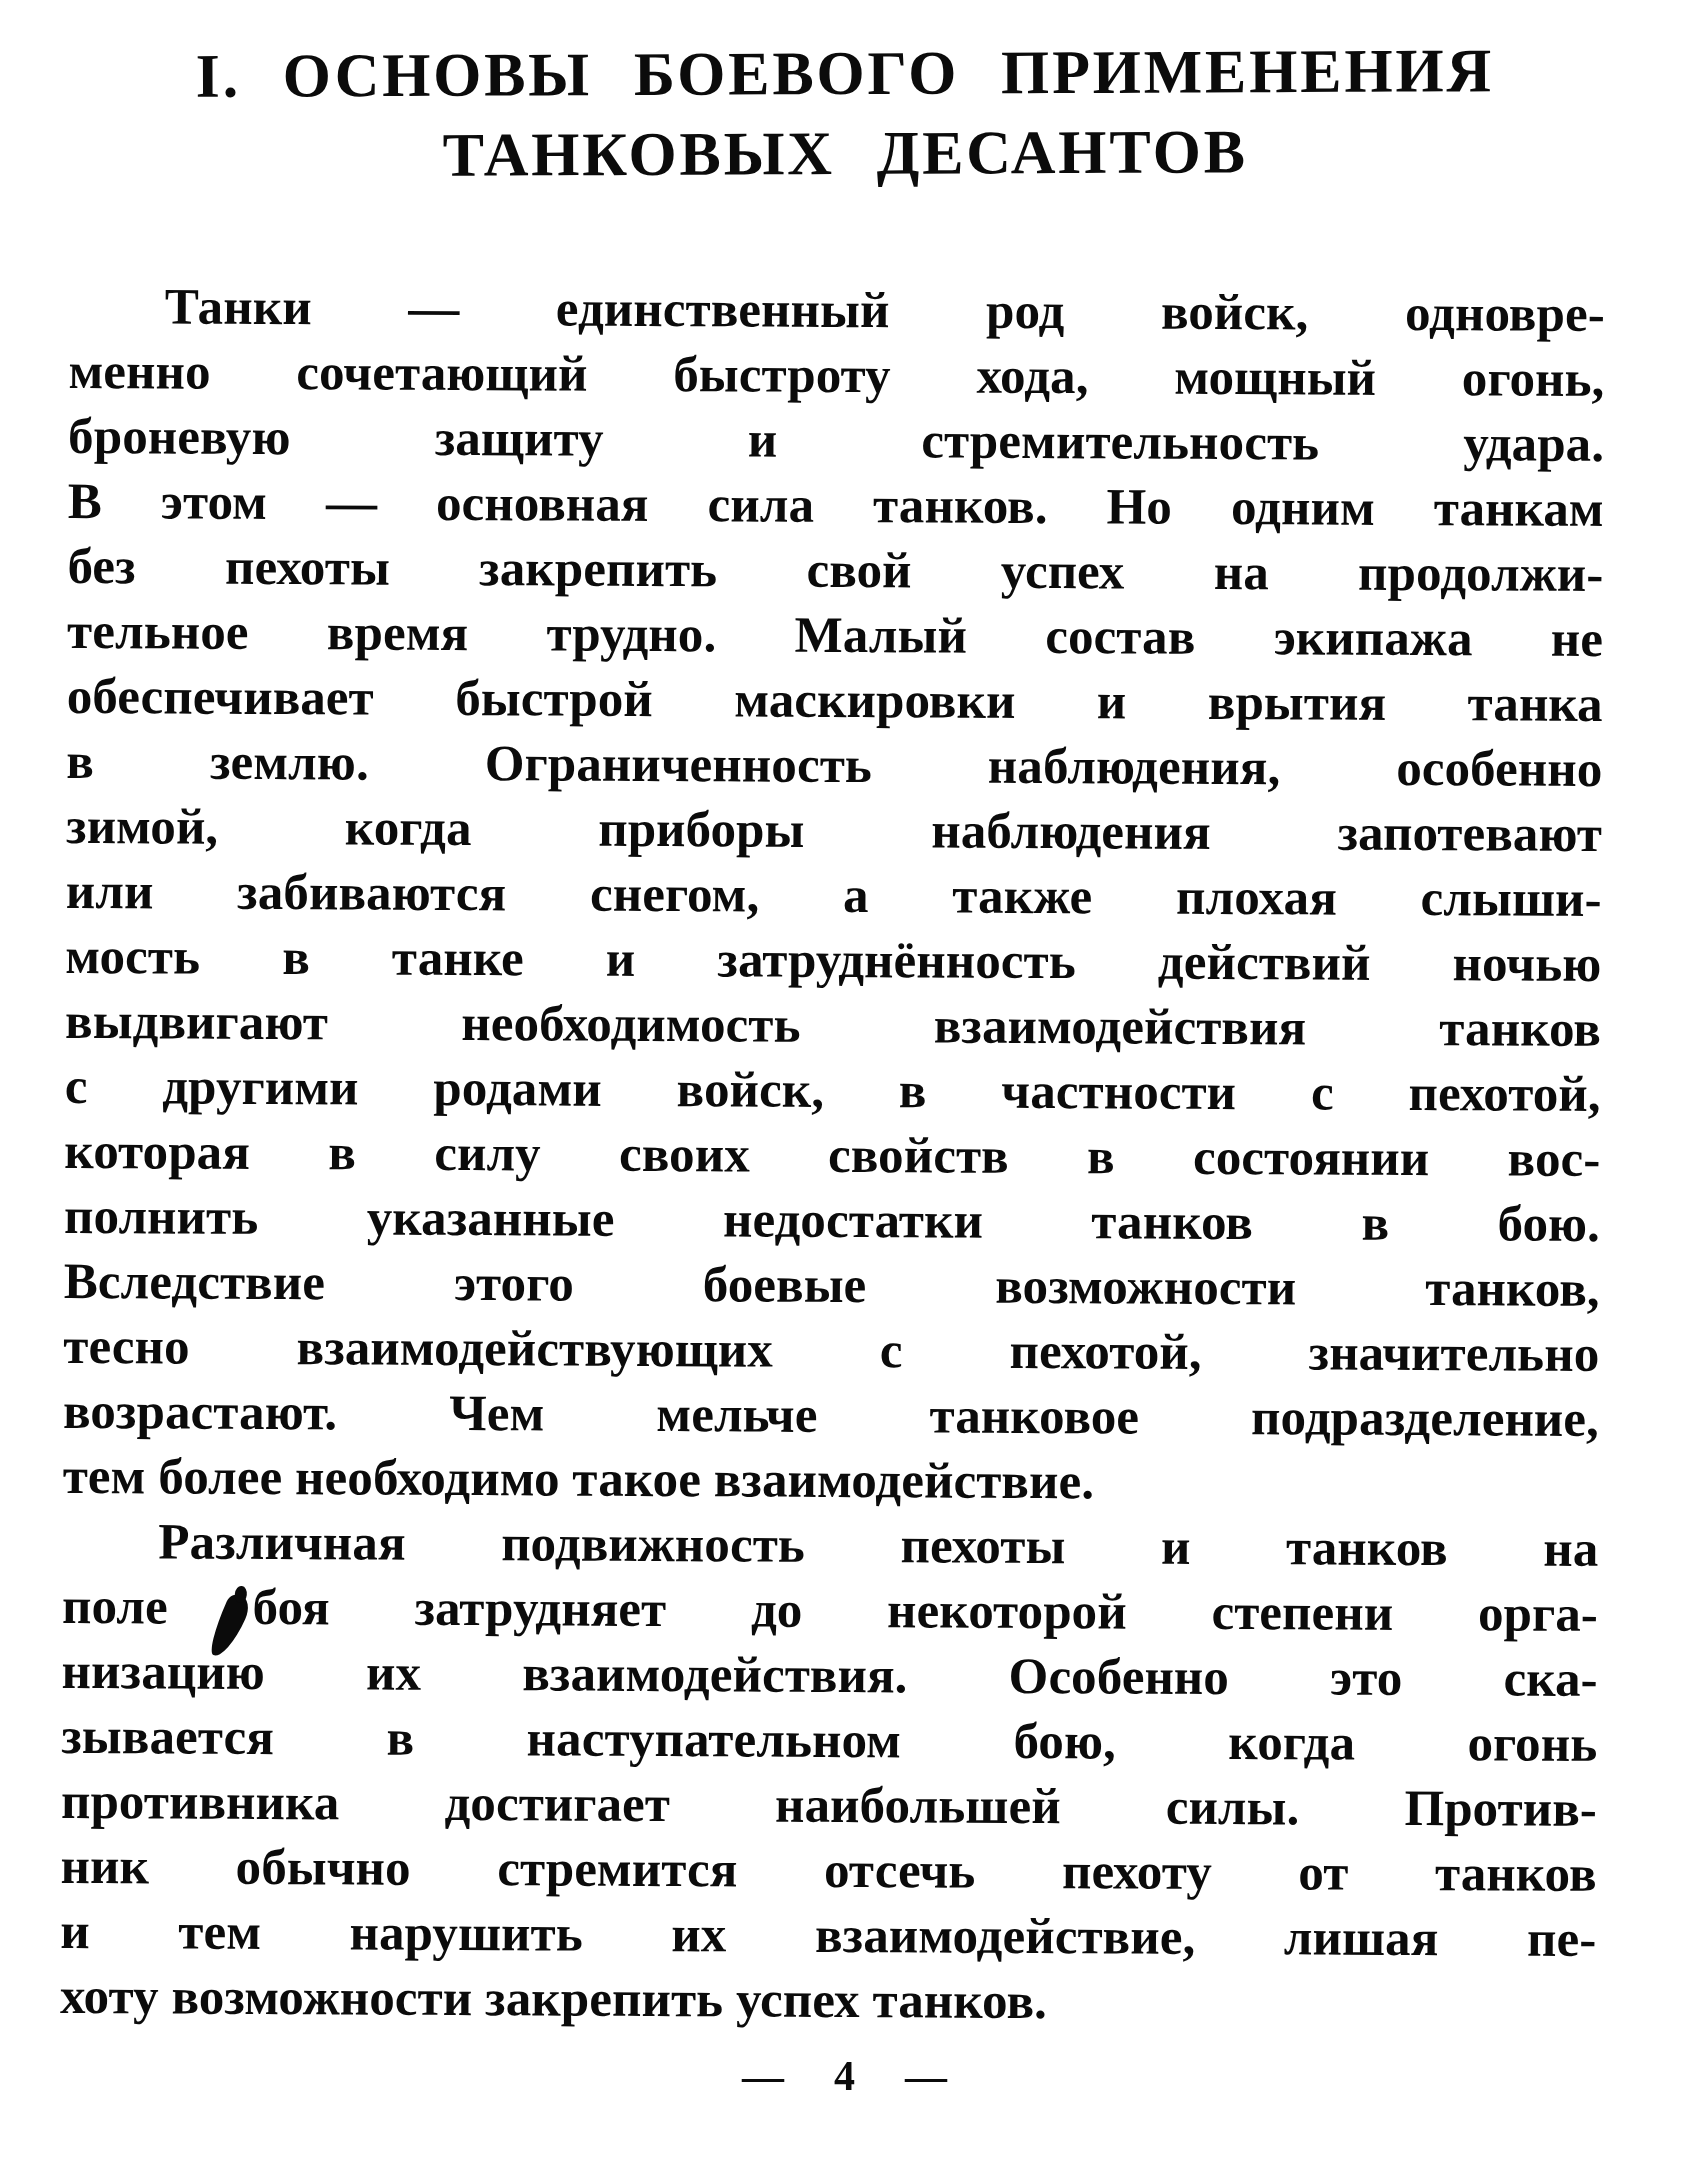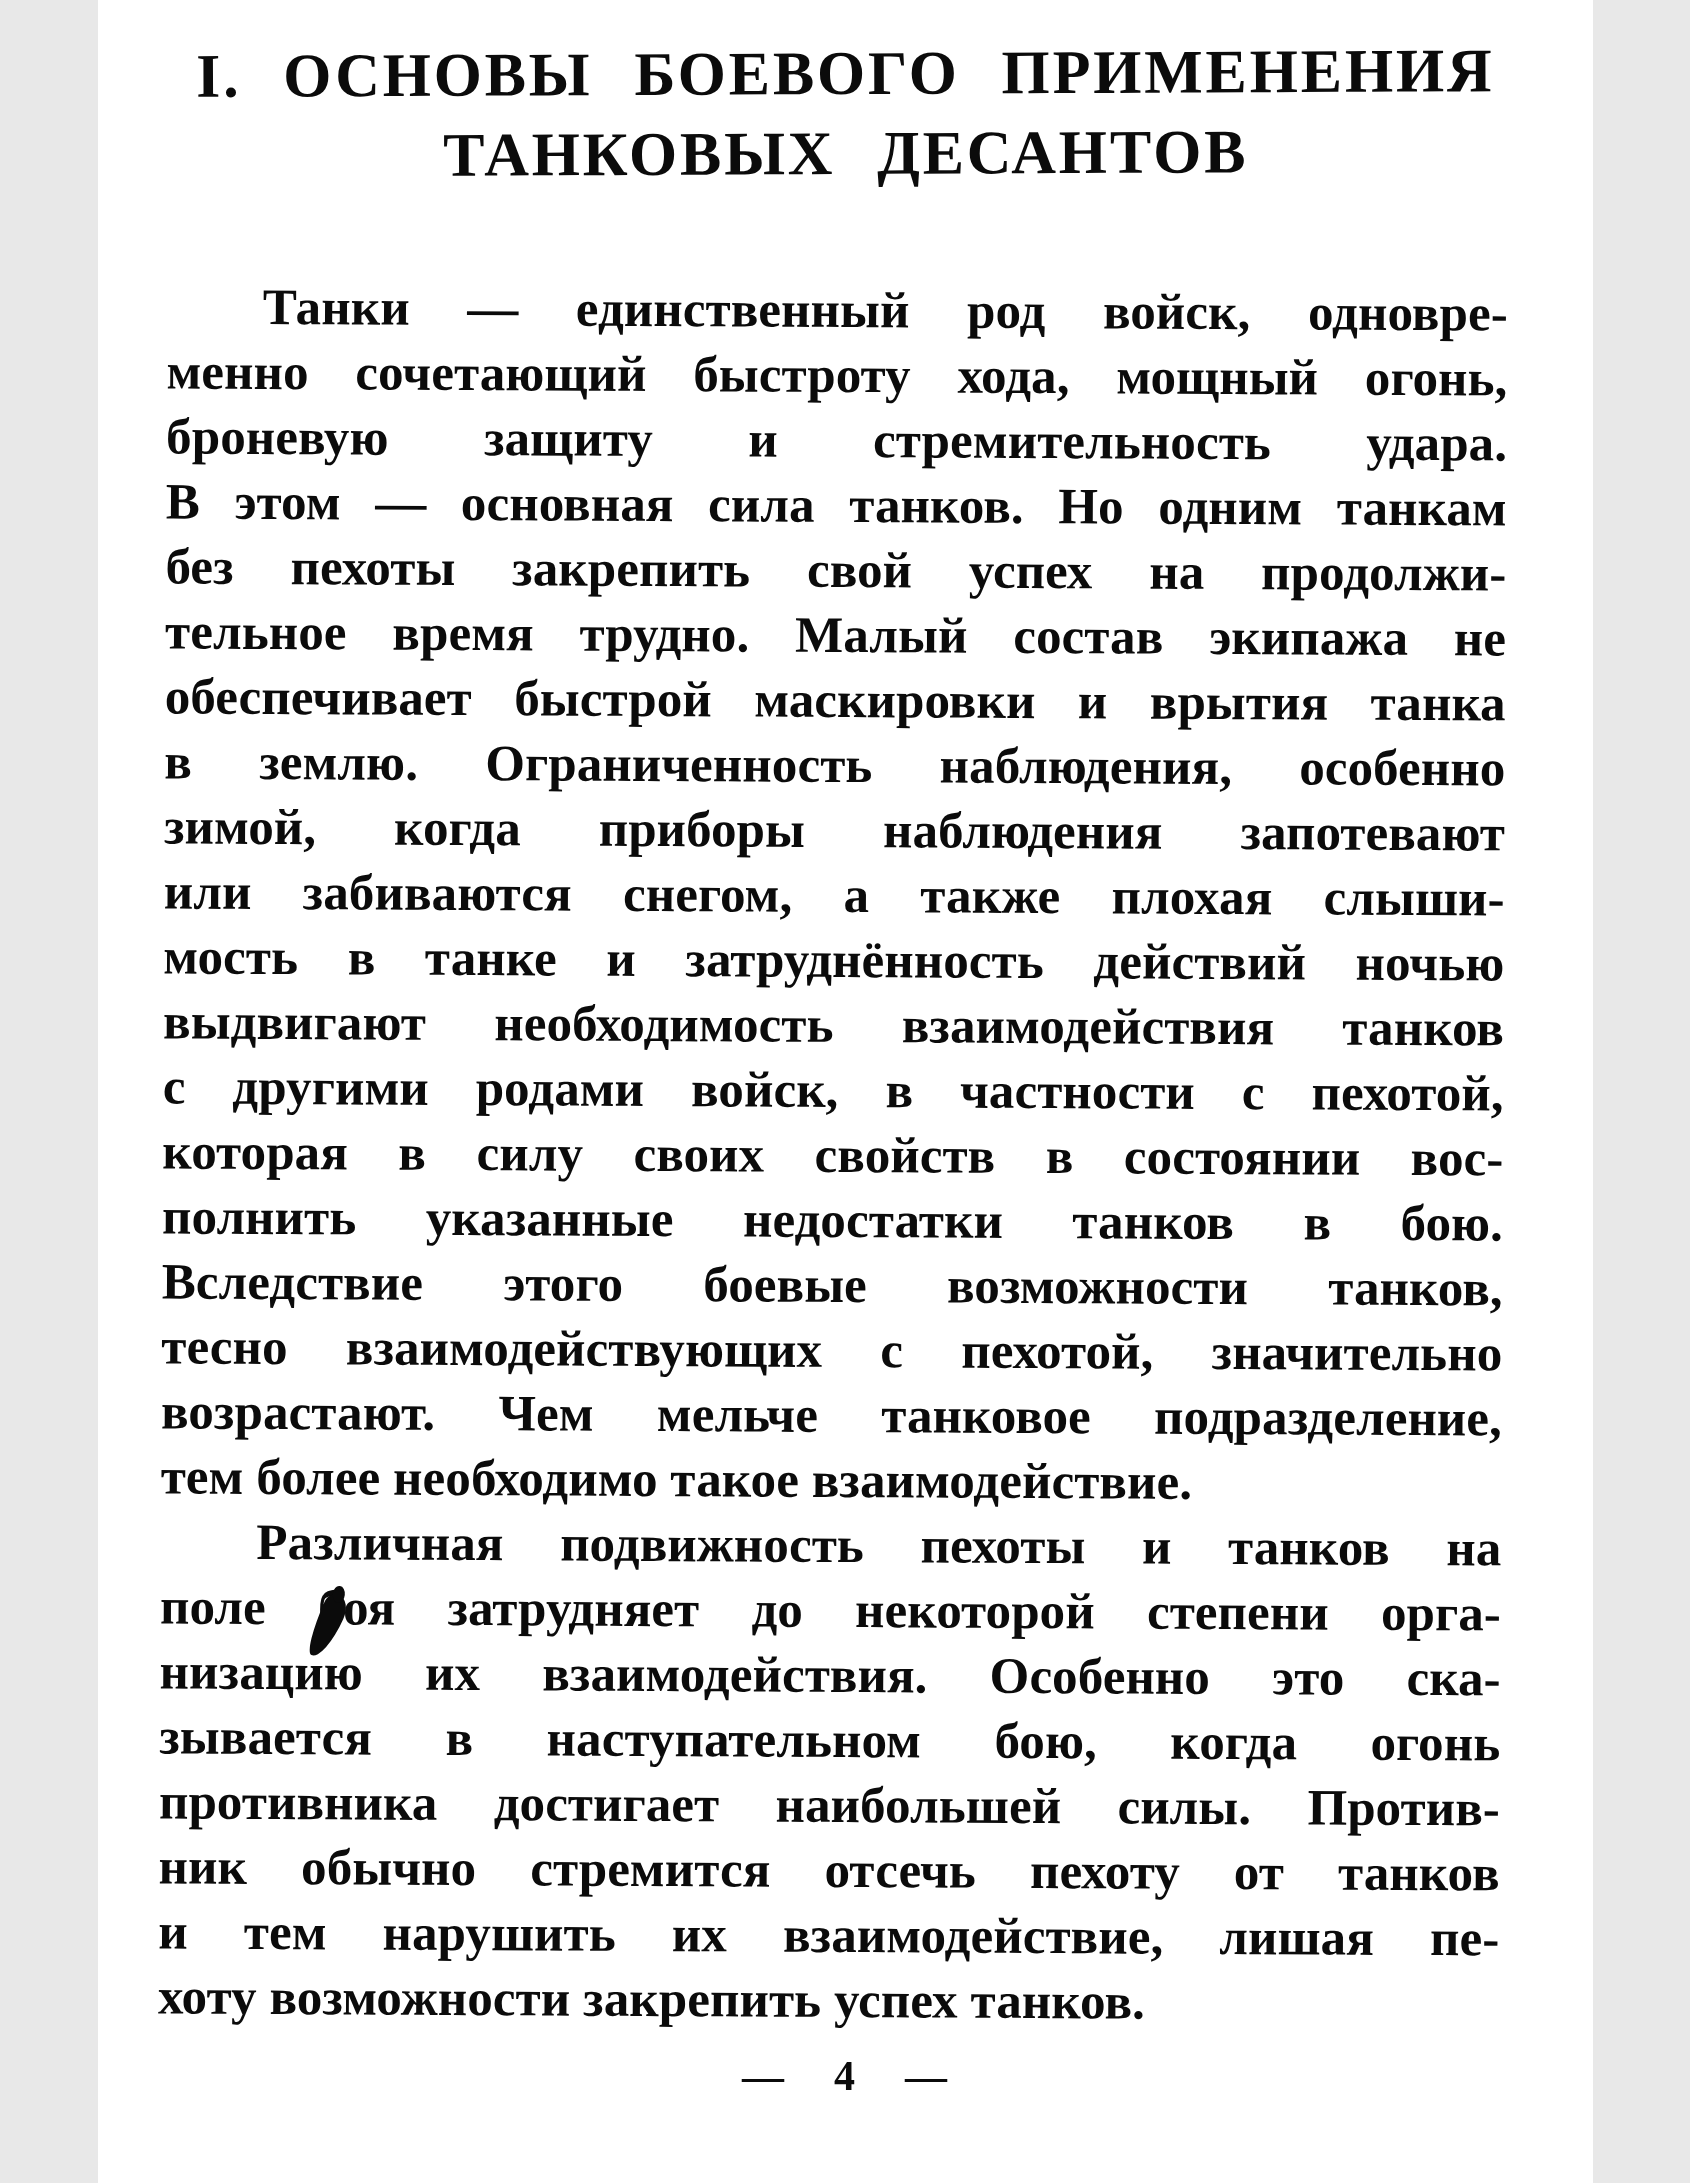--- a/index.html
+++ b/index.html
@@ -6,21 +6,21 @@
     --ink: #0b0b0b;
     --paper: #ffffff;
   }
   * { margin: 0; padding: 0; box-sizing: border-box; }
   html, body {
     background: #e8e8e8;
     font-family: "Liberation Serif", "DejaVu Serif", serif;
   }
   .page {
     position: relative;
-    width: 1495px;
+    width: 1690px;
     height: 2183px;
     background: var(--paper);
     color: var(--ink);
     overflow: hidden;
     margin: 0 auto;
   }
   .title {
     margin-top: 33px;
     text-align: center;
     font-weight: bold;

